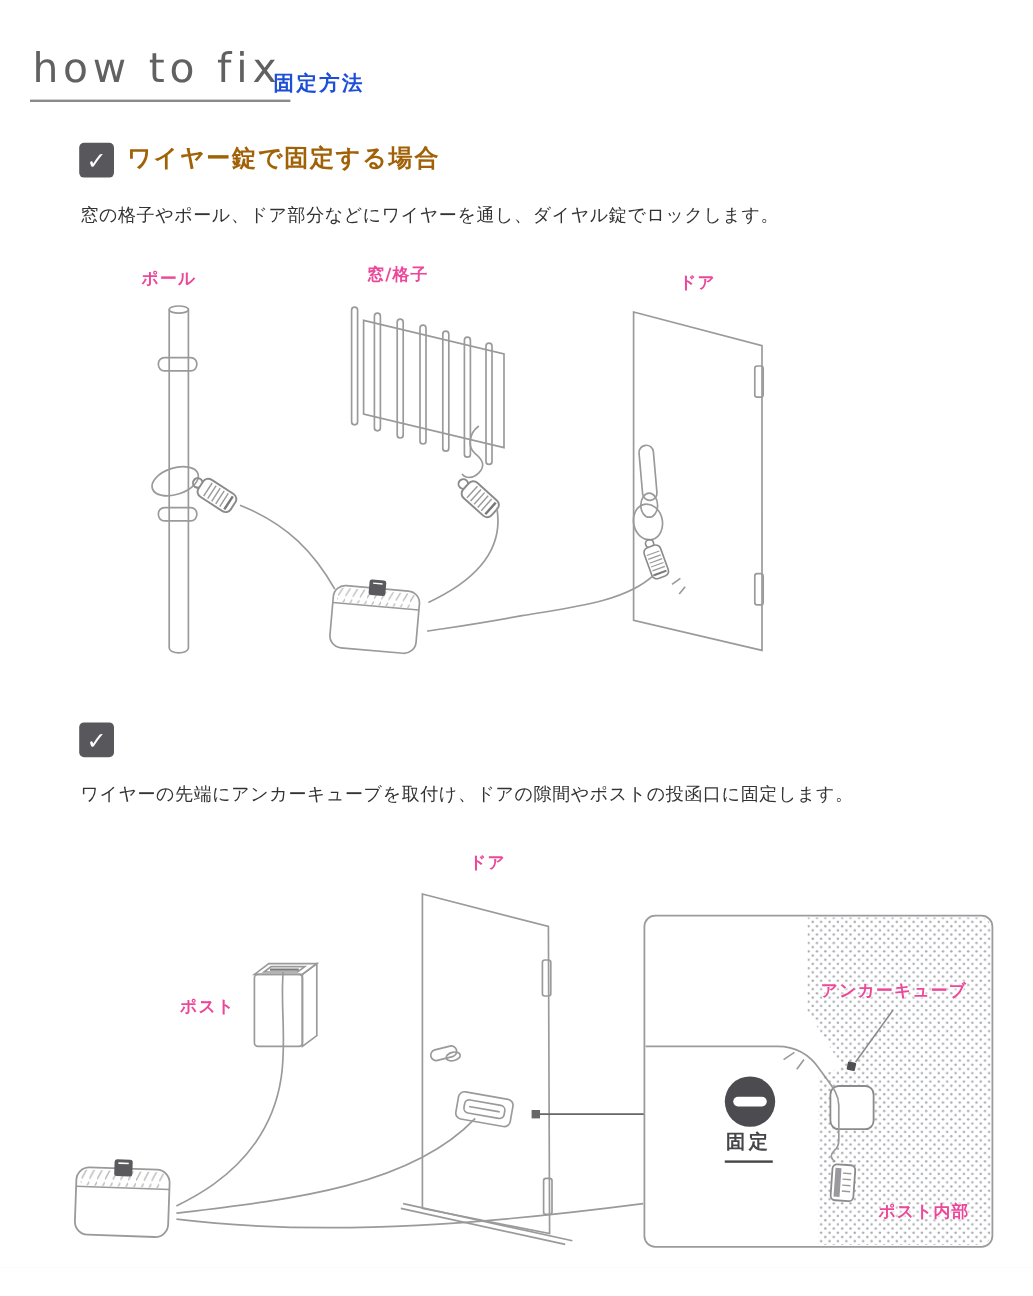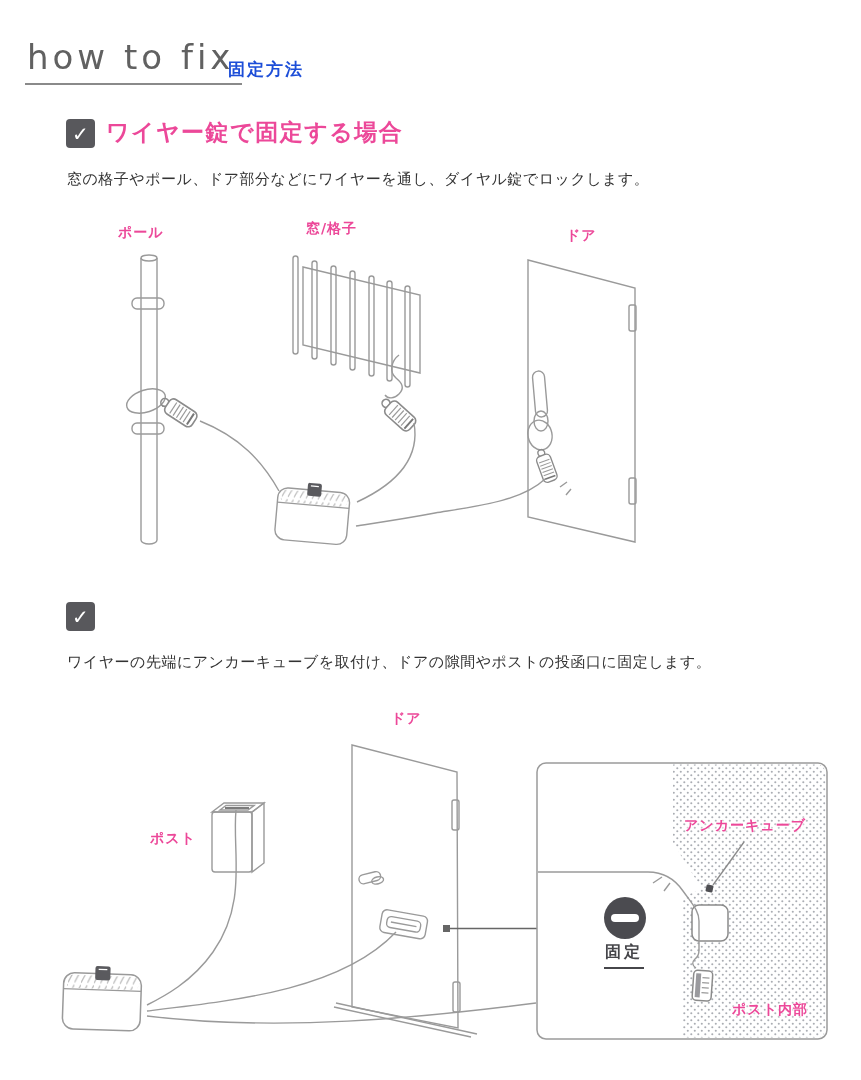--- a/index.html
+++ b/index.html
@@ -14,21 +14,21 @@
     font-size:34px;font-weight:400;color:#616161;letter-spacing:4px;
     padding:0 8px 9px 2px;border-bottom:2px solid #8a8a8a;line-height:1;
   }
   .title-ja{font-size:17px;font-weight:bold;color:#1d4ed8;letter-spacing:2px;text-align:center;}
   
   .checkbox{
     width:29px;height:29px;background:#58585c;border-radius:4px;
     display:flex;align-items:center;justify-content:center;
     color:#fff;font-size:20px;font-weight:bold;line-height:1;
   }
-  .sec-heading{font-size:23px;font-weight:bold;color:#ec4899;letter-spacing:1.5px;line-height:1.2;}
+  .sec-heading{font-size:20px;font-weight:bold;color:#a16207;letter-spacing:1.5px;line-height:1.2;}
   .sec-desc{font-size:15px;color:#333;letter-spacing:0.5px;}
   
   .dlabel{font-size:14px;font-weight:bold;color:#ec4899;letter-spacing:1px;white-space:nowrap;}
   .halo{text-shadow:0 0 3px #fff,0 0 3px #fff,0 0 5px #fff;}
   .fixed-label{
     font-size:16px;font-weight:bold;color:#46464a;letter-spacing:3px;
     border-bottom:2px solid #46464a;padding:0 1px 4px 1px;
   }
   svg{display:block;}
   svg .ln{stroke:#9a9a9a;stroke-width:1.4;fill:none;}

